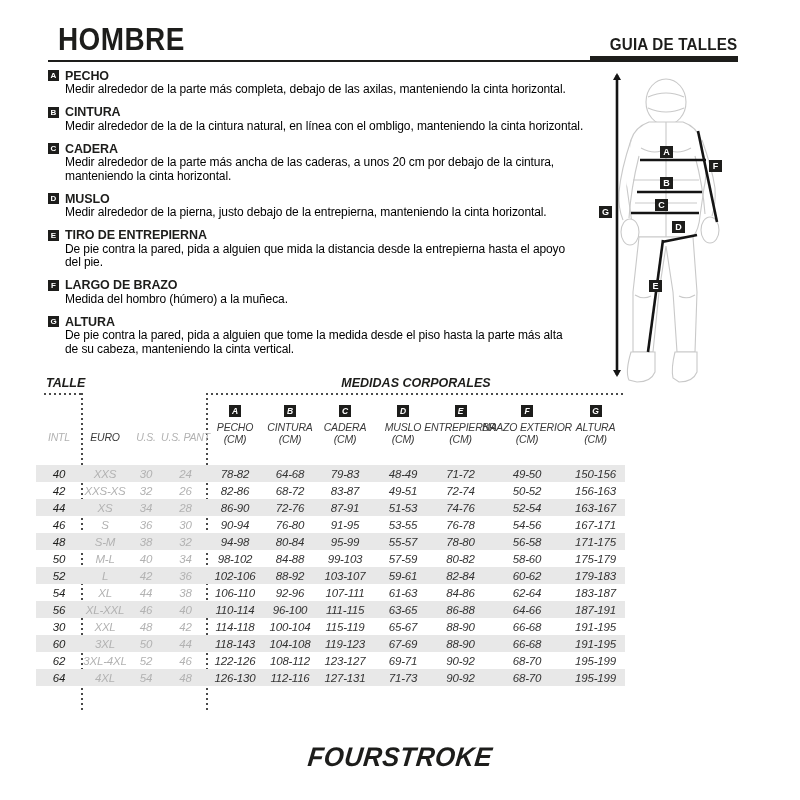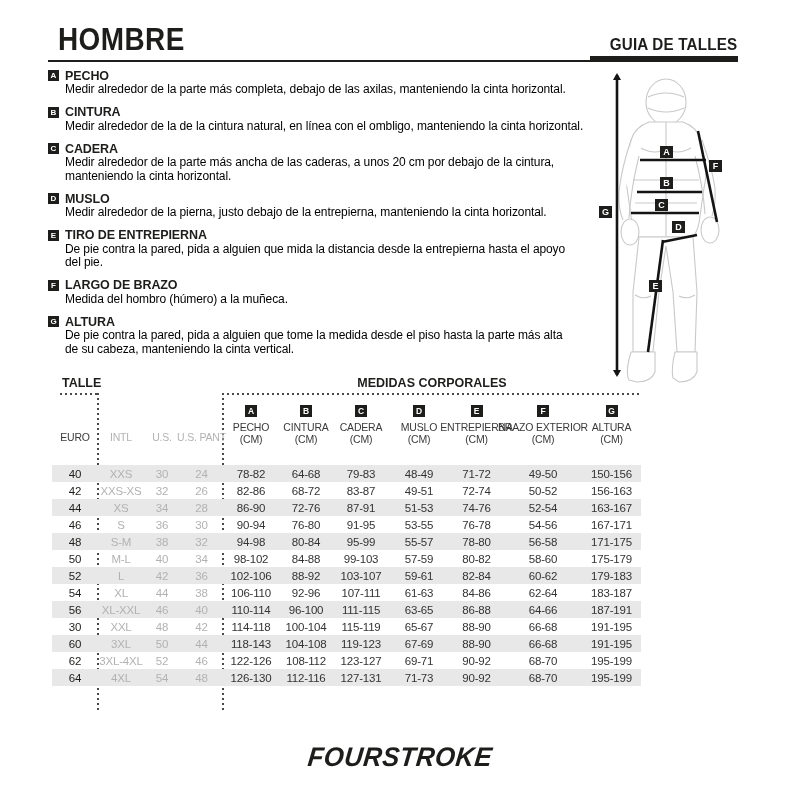--- a/index.html
+++ b/index.html
@@ -23,21 +23,21 @@
             background:#1d1d1b; color:#fff; font-size:8px; font-weight:bold; flex:0 0 auto; }
   .def-title-text { font-size:12.5px; font-weight:bold; letter-spacing:-.1px; }
   .def-desc { margin-left:17px; font-size:12px; line-height:13.5px; color:#000000;
               white-space:pre-line; letter-spacing:-.1px; }
 
   
   .figure { position:absolute; left:585px; top:60px; width:185px; height:335px; }
   .figure svg { display:block; }
 
   
-  .table { position:absolute; left:52px; top:367px; width:589px; height:348px; }
+  .table { position:absolute; left:36px; top:367px; width:589px; height:348px;font-style:italic; }
   .tgrid { display:grid; grid-template-columns:46px 46px 36px 43px 56px 54px 56px 60px 55px 78px 59px; }
   .group-row { position:relative; height:28px; }
   .talle { position:absolute; left:10px; top:9px; font-size:12.5px; font-weight:bold; }
   .group-label { position:absolute; left:171px; width:418px; top:9px; text-align:center;
                  font-size:12.5px; font-weight:bold; }
   .thead { position:absolute; top:28px; left:0; width:589px; height:70px; }
   .hcell { display:flex; flex-direction:column; align-items:center; }
   .hcell .hspacer { height:32px; }
   .hcell .mbadge-wrap { height:22px; padding-top:10px; }
   .mbadge { display:flex; align-items:center; justify-content:center; width:12px; height:12px;
@@ -200,25 +200,25 @@
       <div class="talle">TALLE</div>
       <div class="group-label">MEDIDAS CORPORALES</div>
     </div>
     <div class="dot-h dot-talle"></div>
     <div class="dot-v dot-v1"></div>
     <div class="dot-v dot-v2"></div>
     <div class="dot-h dot-measures"></div>
     <div class="thead tgrid">
         <div class="hcell">
           <div class="hspacer"></div>
+          <div class="hlabel muted">INTL</div>
+        </div>
+        <div class="hcell">
+          <div class="hspacer"></div>
           <div class="hlabel">EURO</div>
-        </div>
-        <div class="hcell">
-          <div class="hspacer"></div>
-          <div class="hlabel muted">INTL</div>
         </div>
         <div class="hcell">
           <div class="hspacer"></div>
           <div class="hlabel muted">U.S.</div>
         </div>
         <div class="hcell">
           <div class="hspacer"></div>
           <div class="hlabel muted">U.S. PANT</div>
         </div>
         <div class="hcell">

